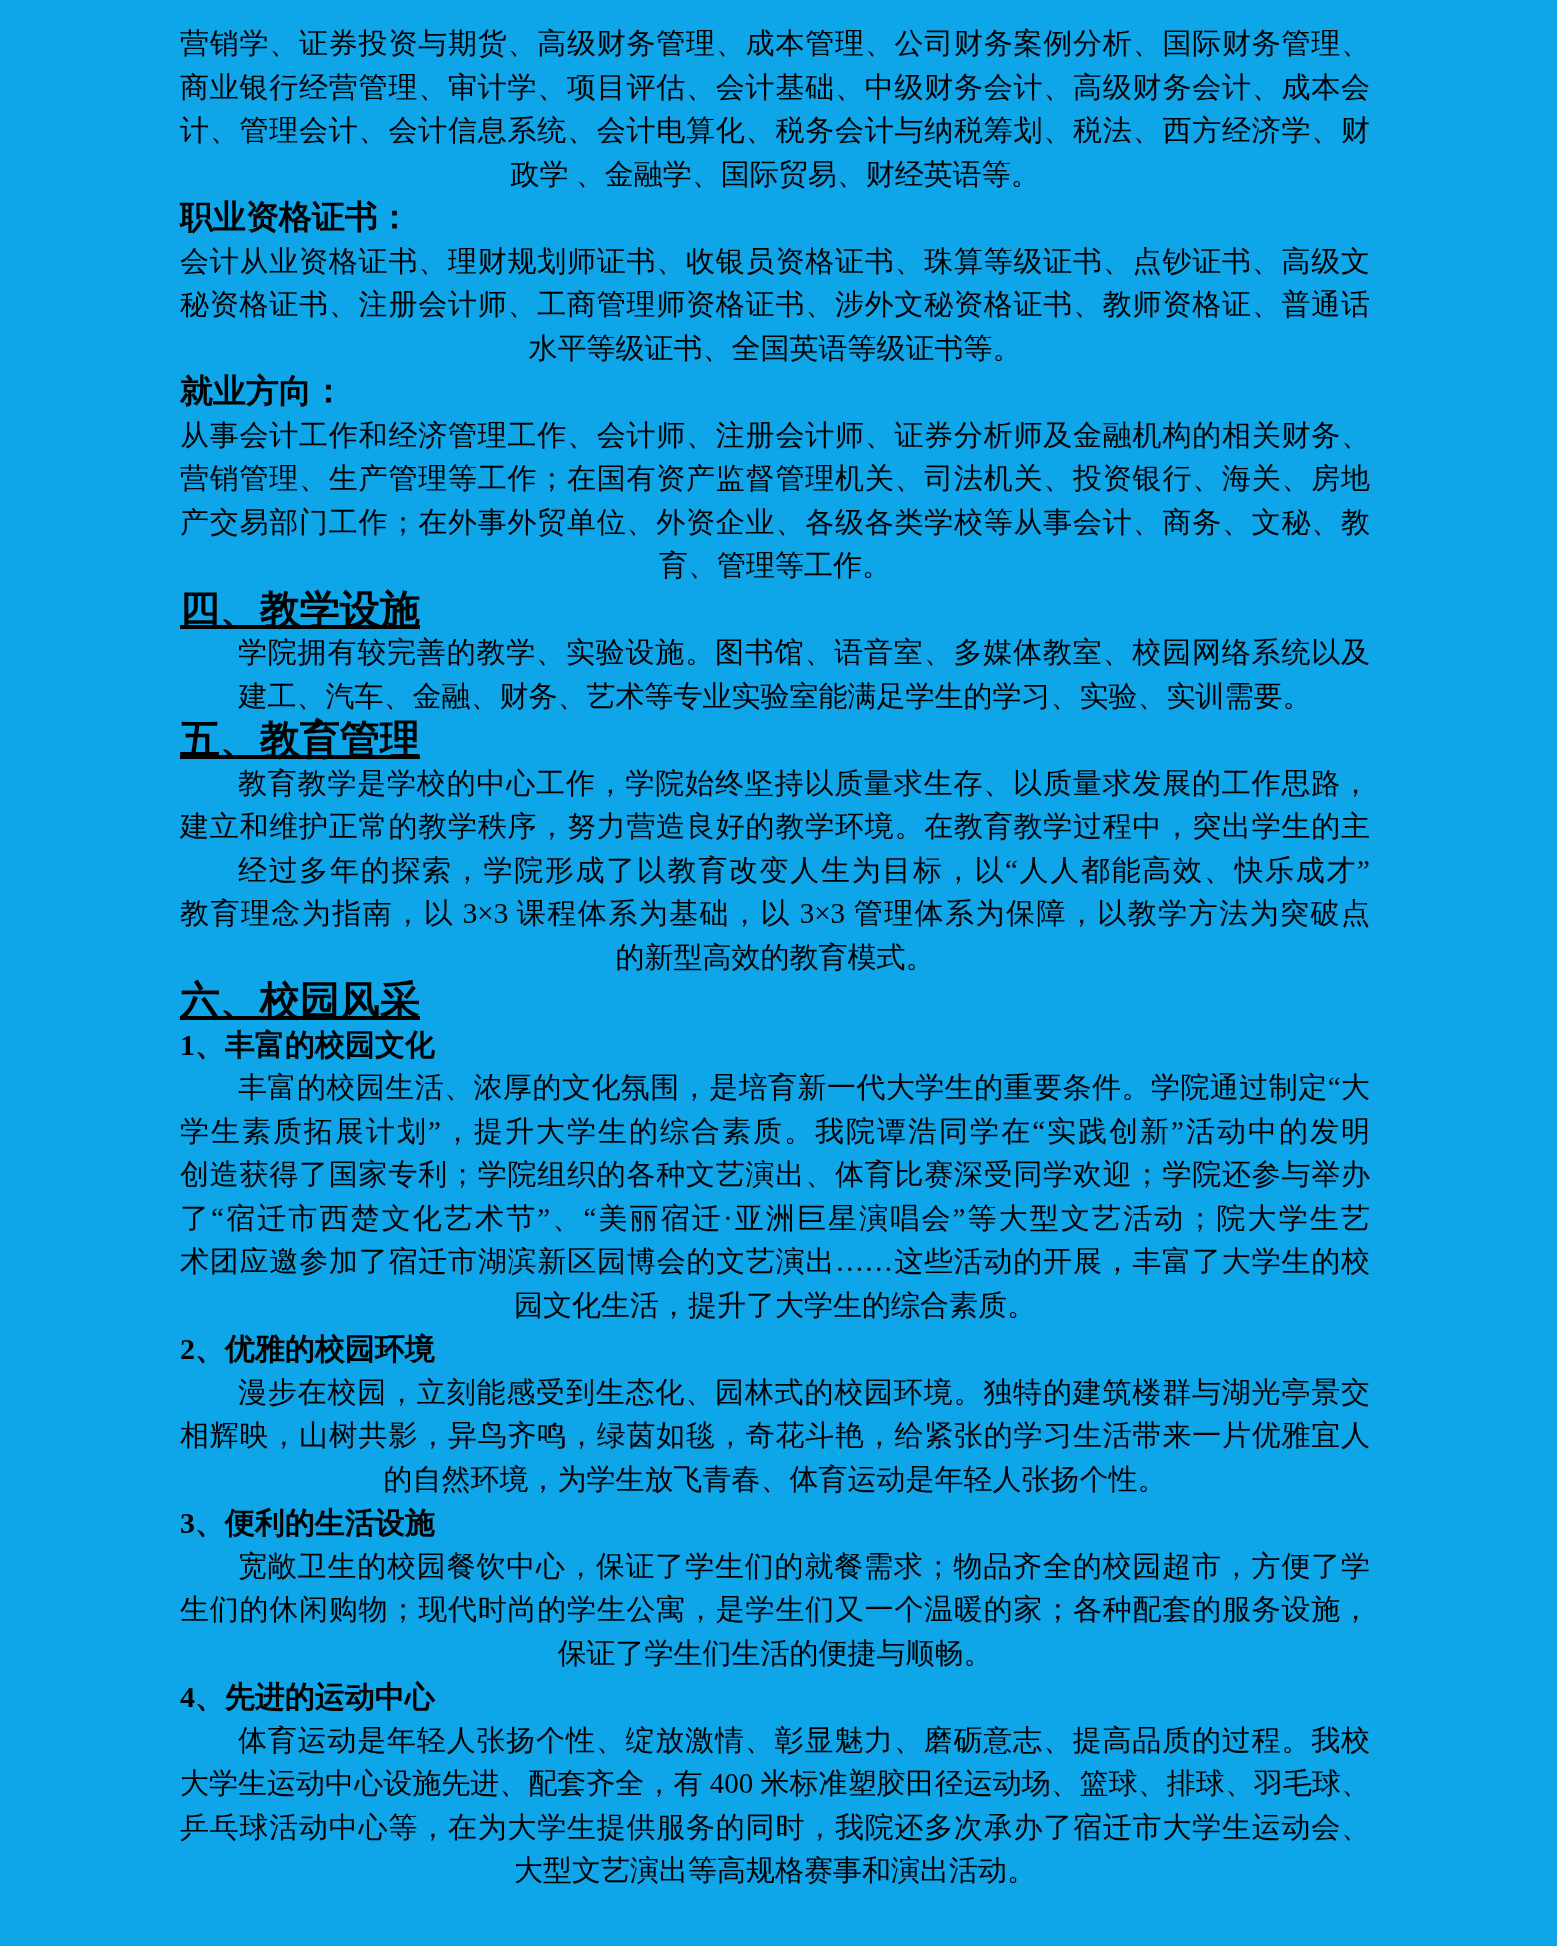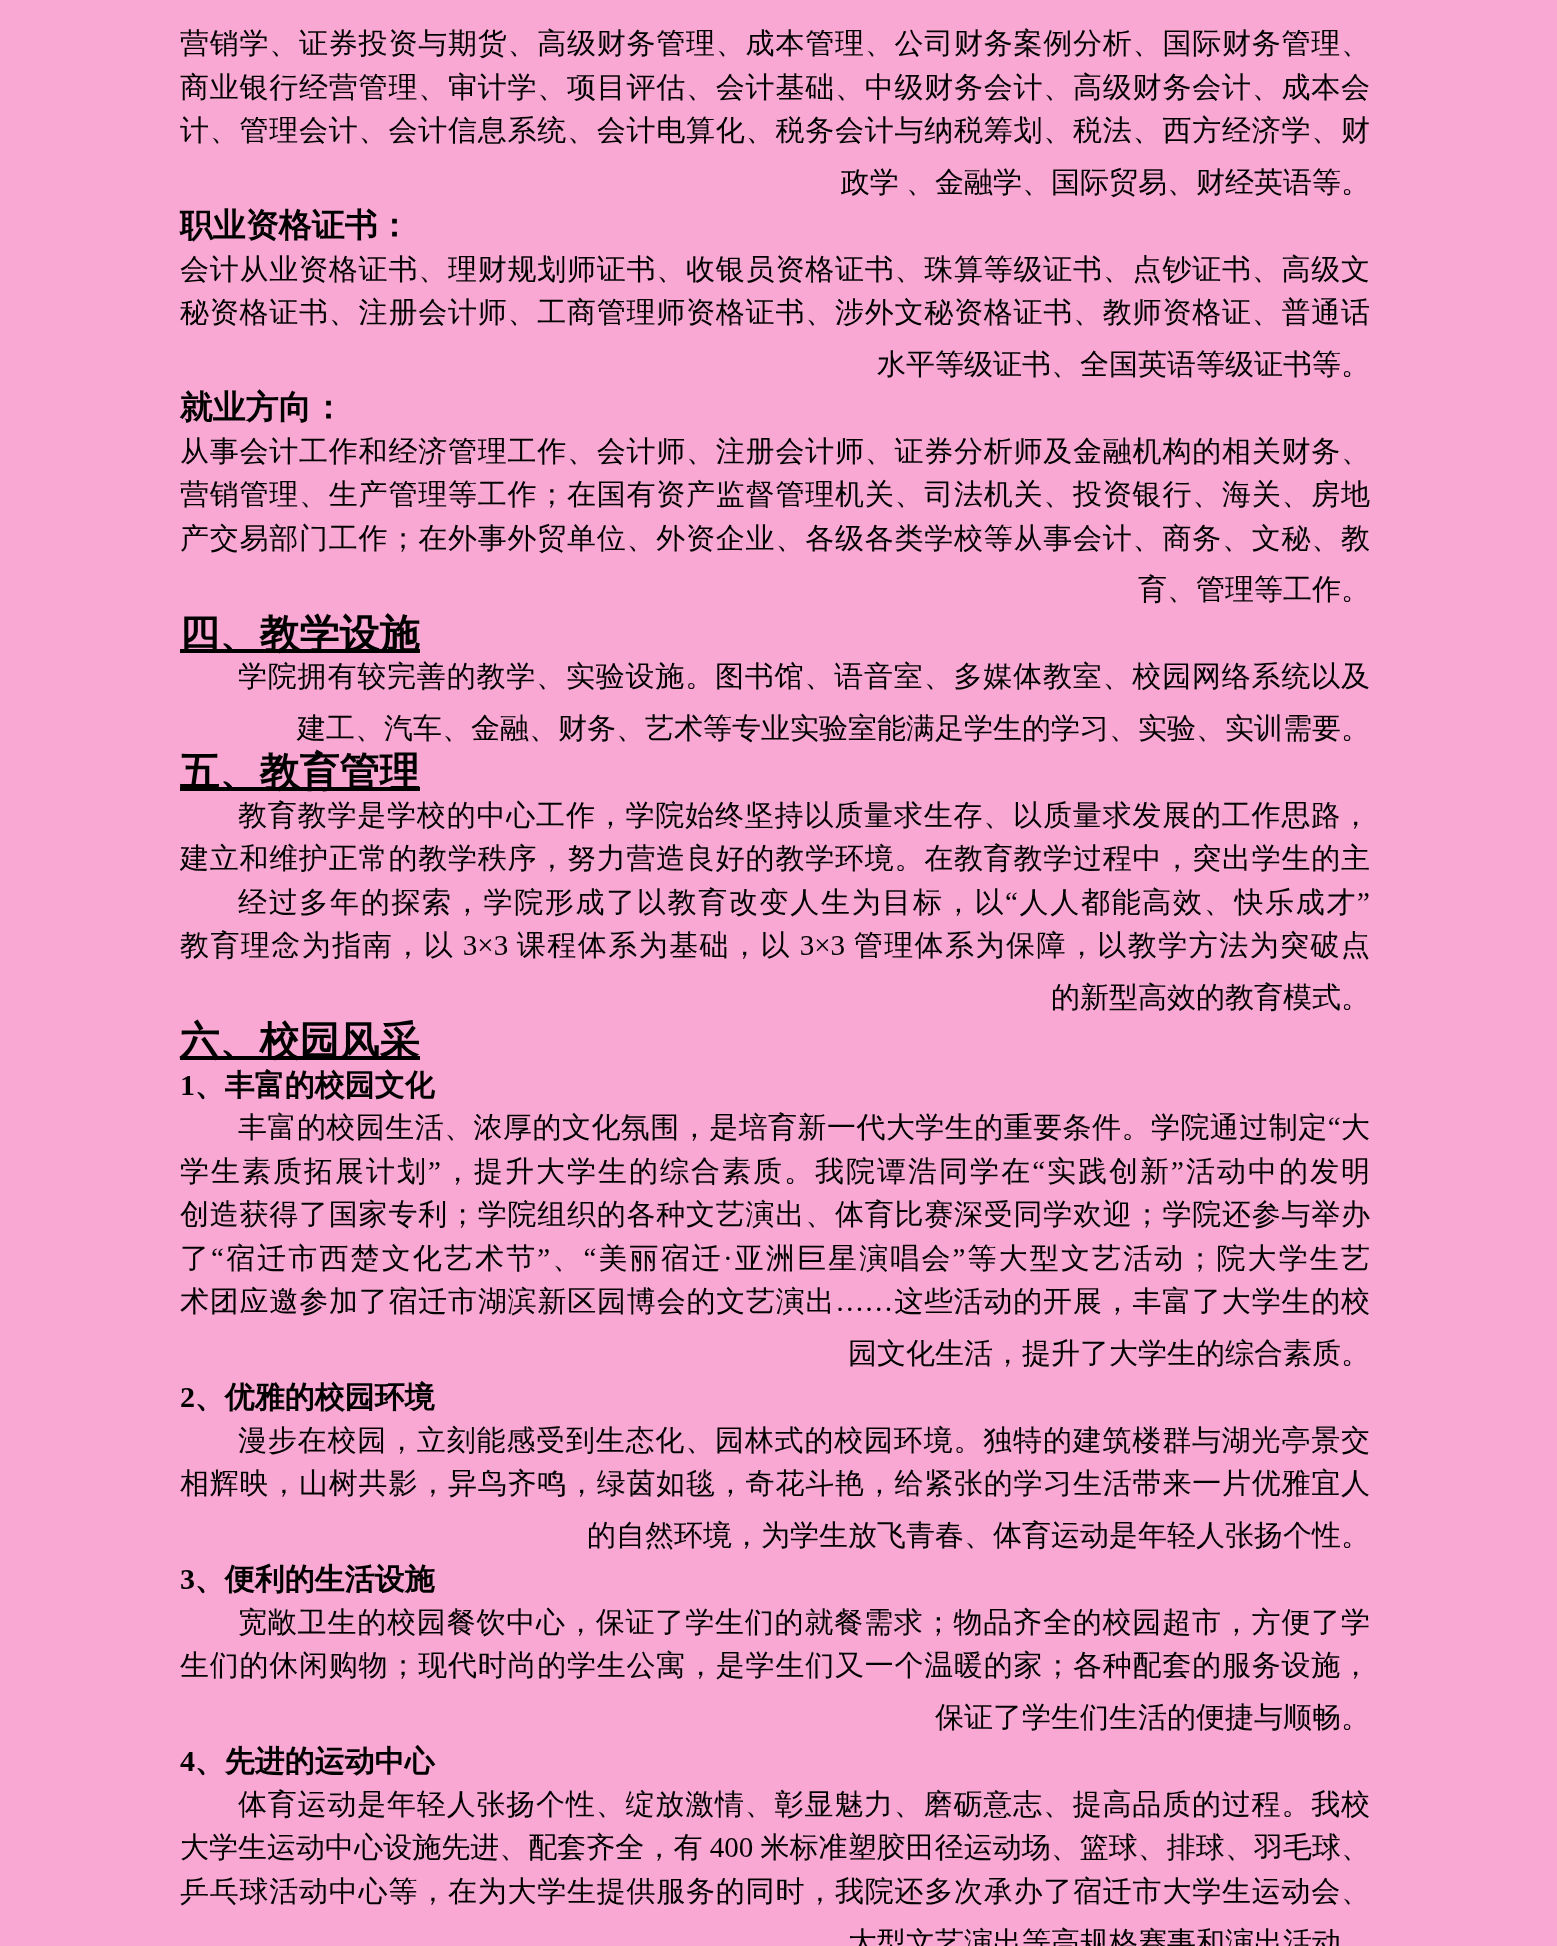--- a/index.html
+++ b/index.html
@@ -4,41 +4,40 @@
 <style>
   html, body {
     margin: 0;
     padding: 0;
     background: #ffffff;
   }
   #doc-page {
     position: relative;
     width: 1557px;
     height: 1946px;
-    background: #f9a8d4;
+    background: #0ea5e9;
     box-sizing: border-box;
     padding: 22px 187px 0 180px;
     font-family: "Liberation Serif", "DejaVu Serif", serif;
     font-size: 29px;
     color: #000000;
     overflow: hidden;
   }
   .para { margin: 0; }
   .line {
     line-height: 43.5px;
     height: 43.5px;
     overflow: hidden;
   }
   .just {
     text-align: justify;
     text-align-last: justify;
   }
   .last {
-    text-align: right;
-    margin-top: 8px;
+    text-align: center;
   }
   .indent {
     text-indent: 58px;
   }
   .label {
     font-weight: bold;
     line-height: 43.5px;
     height: 43.5px;
     font-size: 33px;
   }

